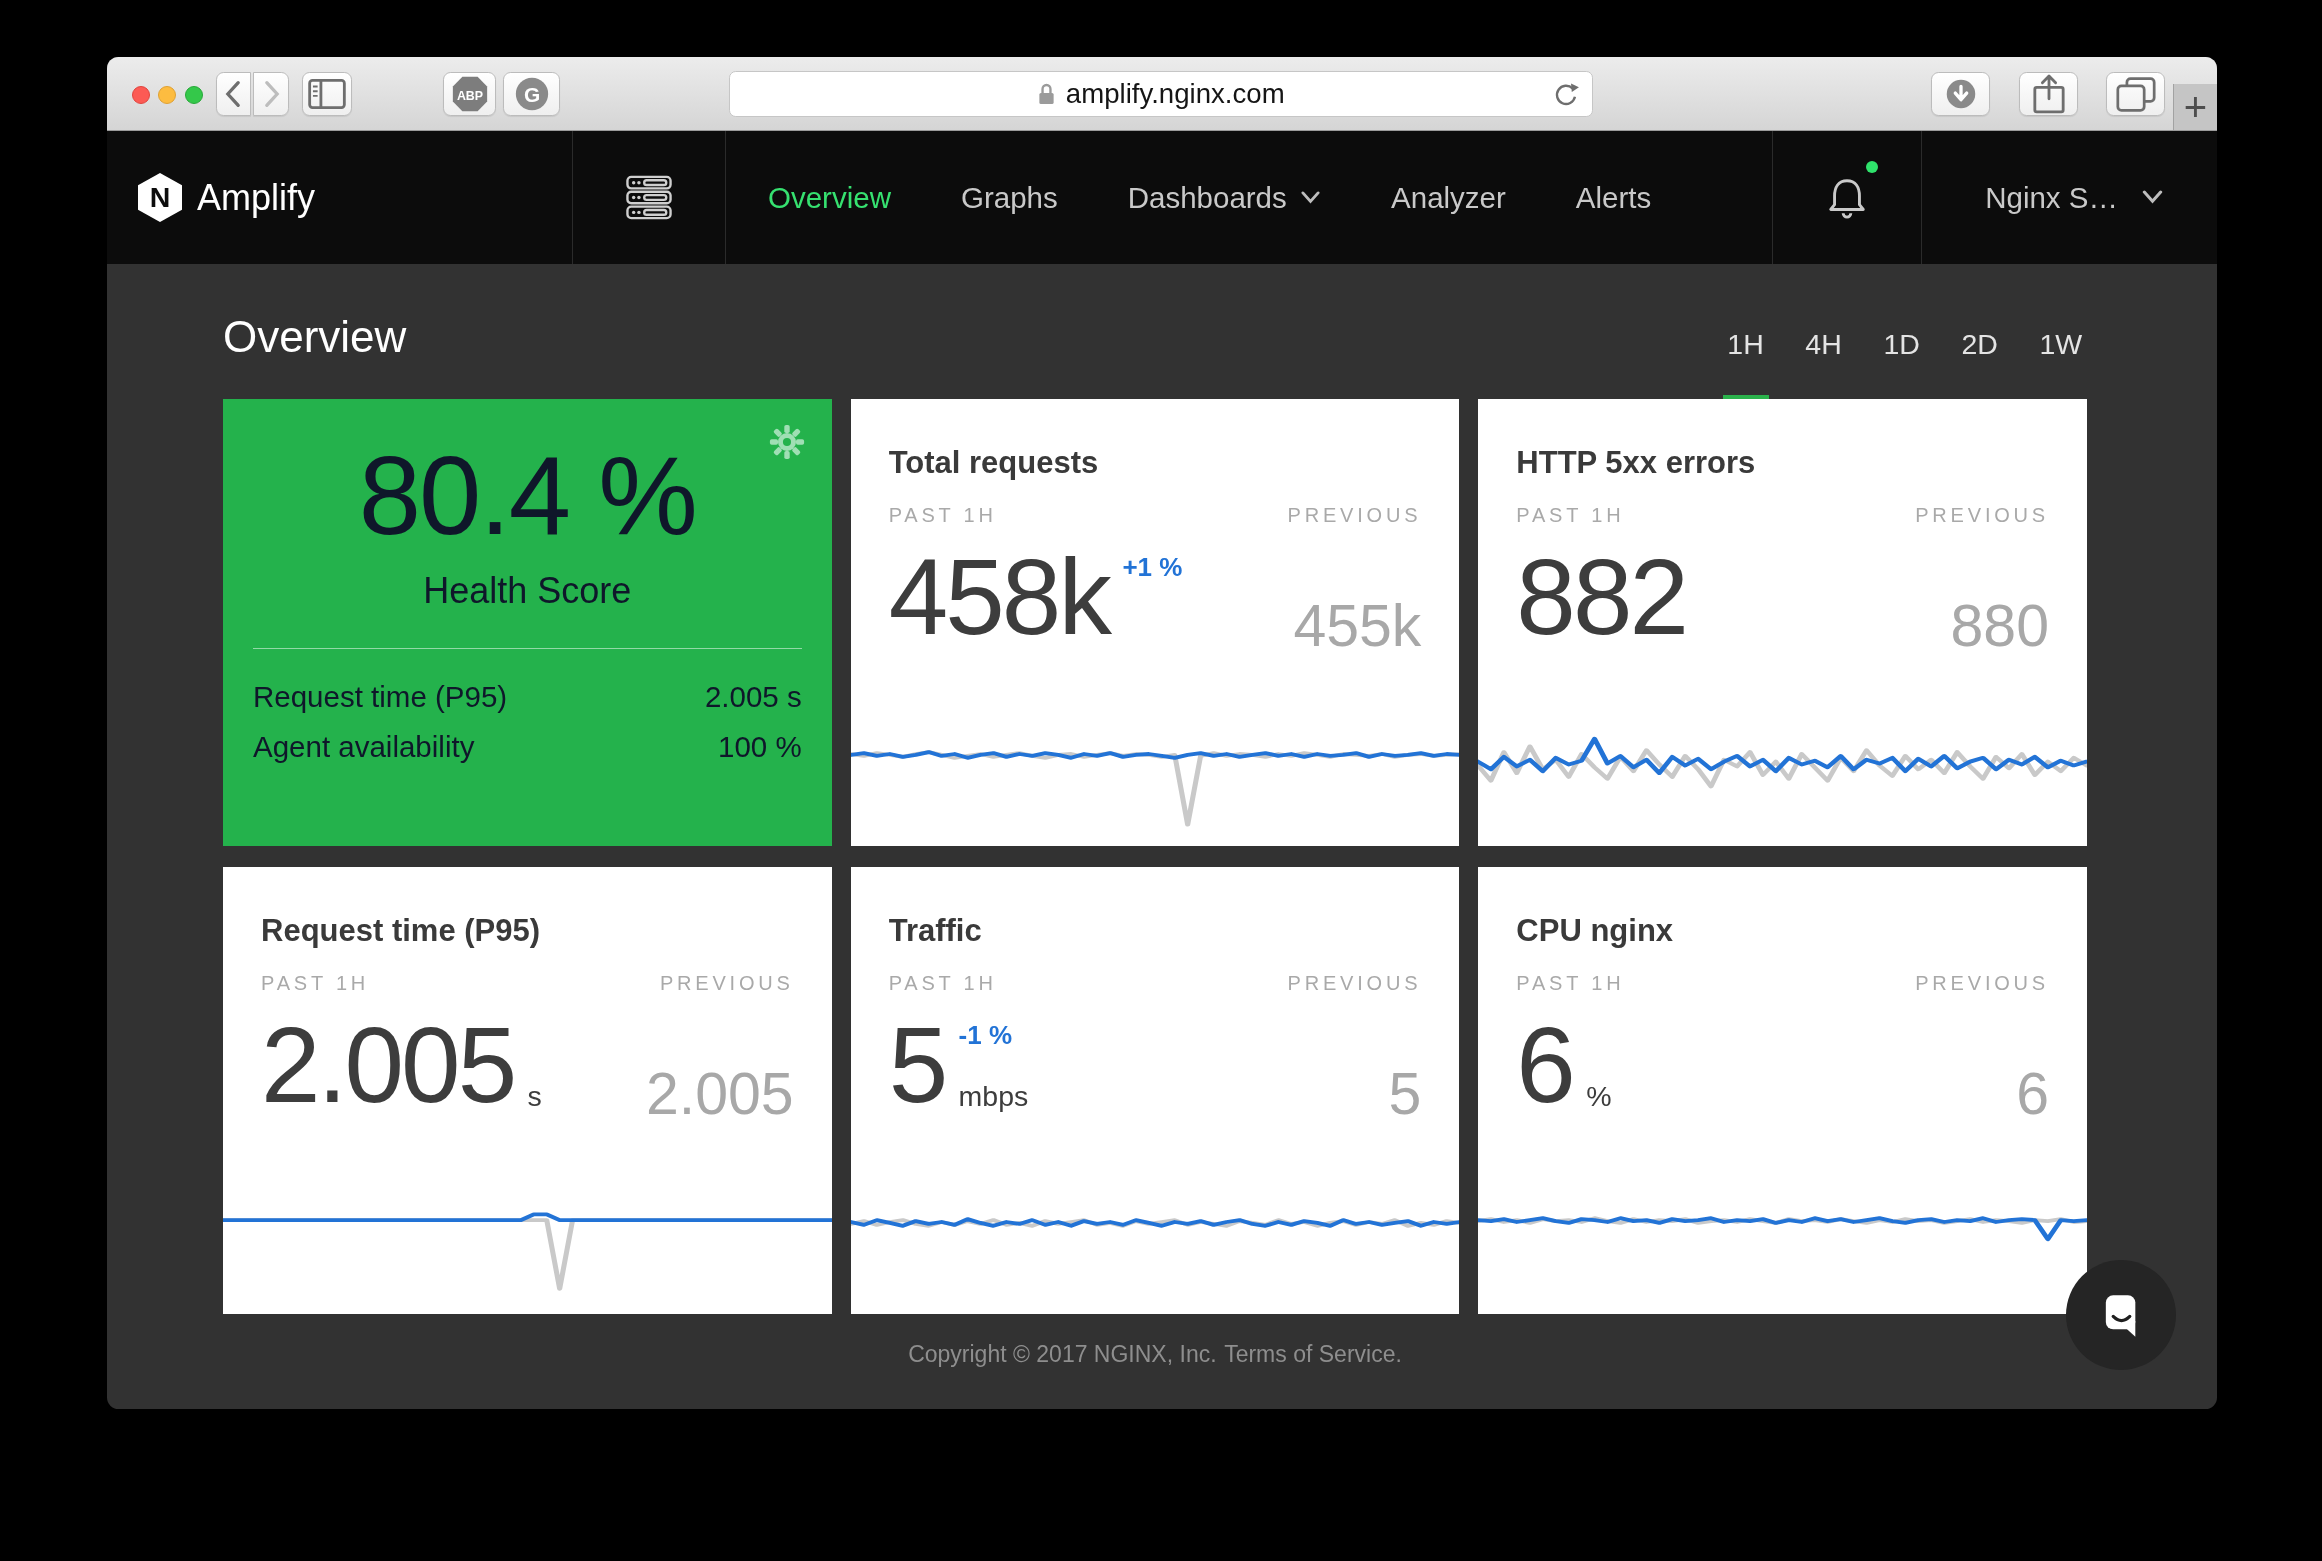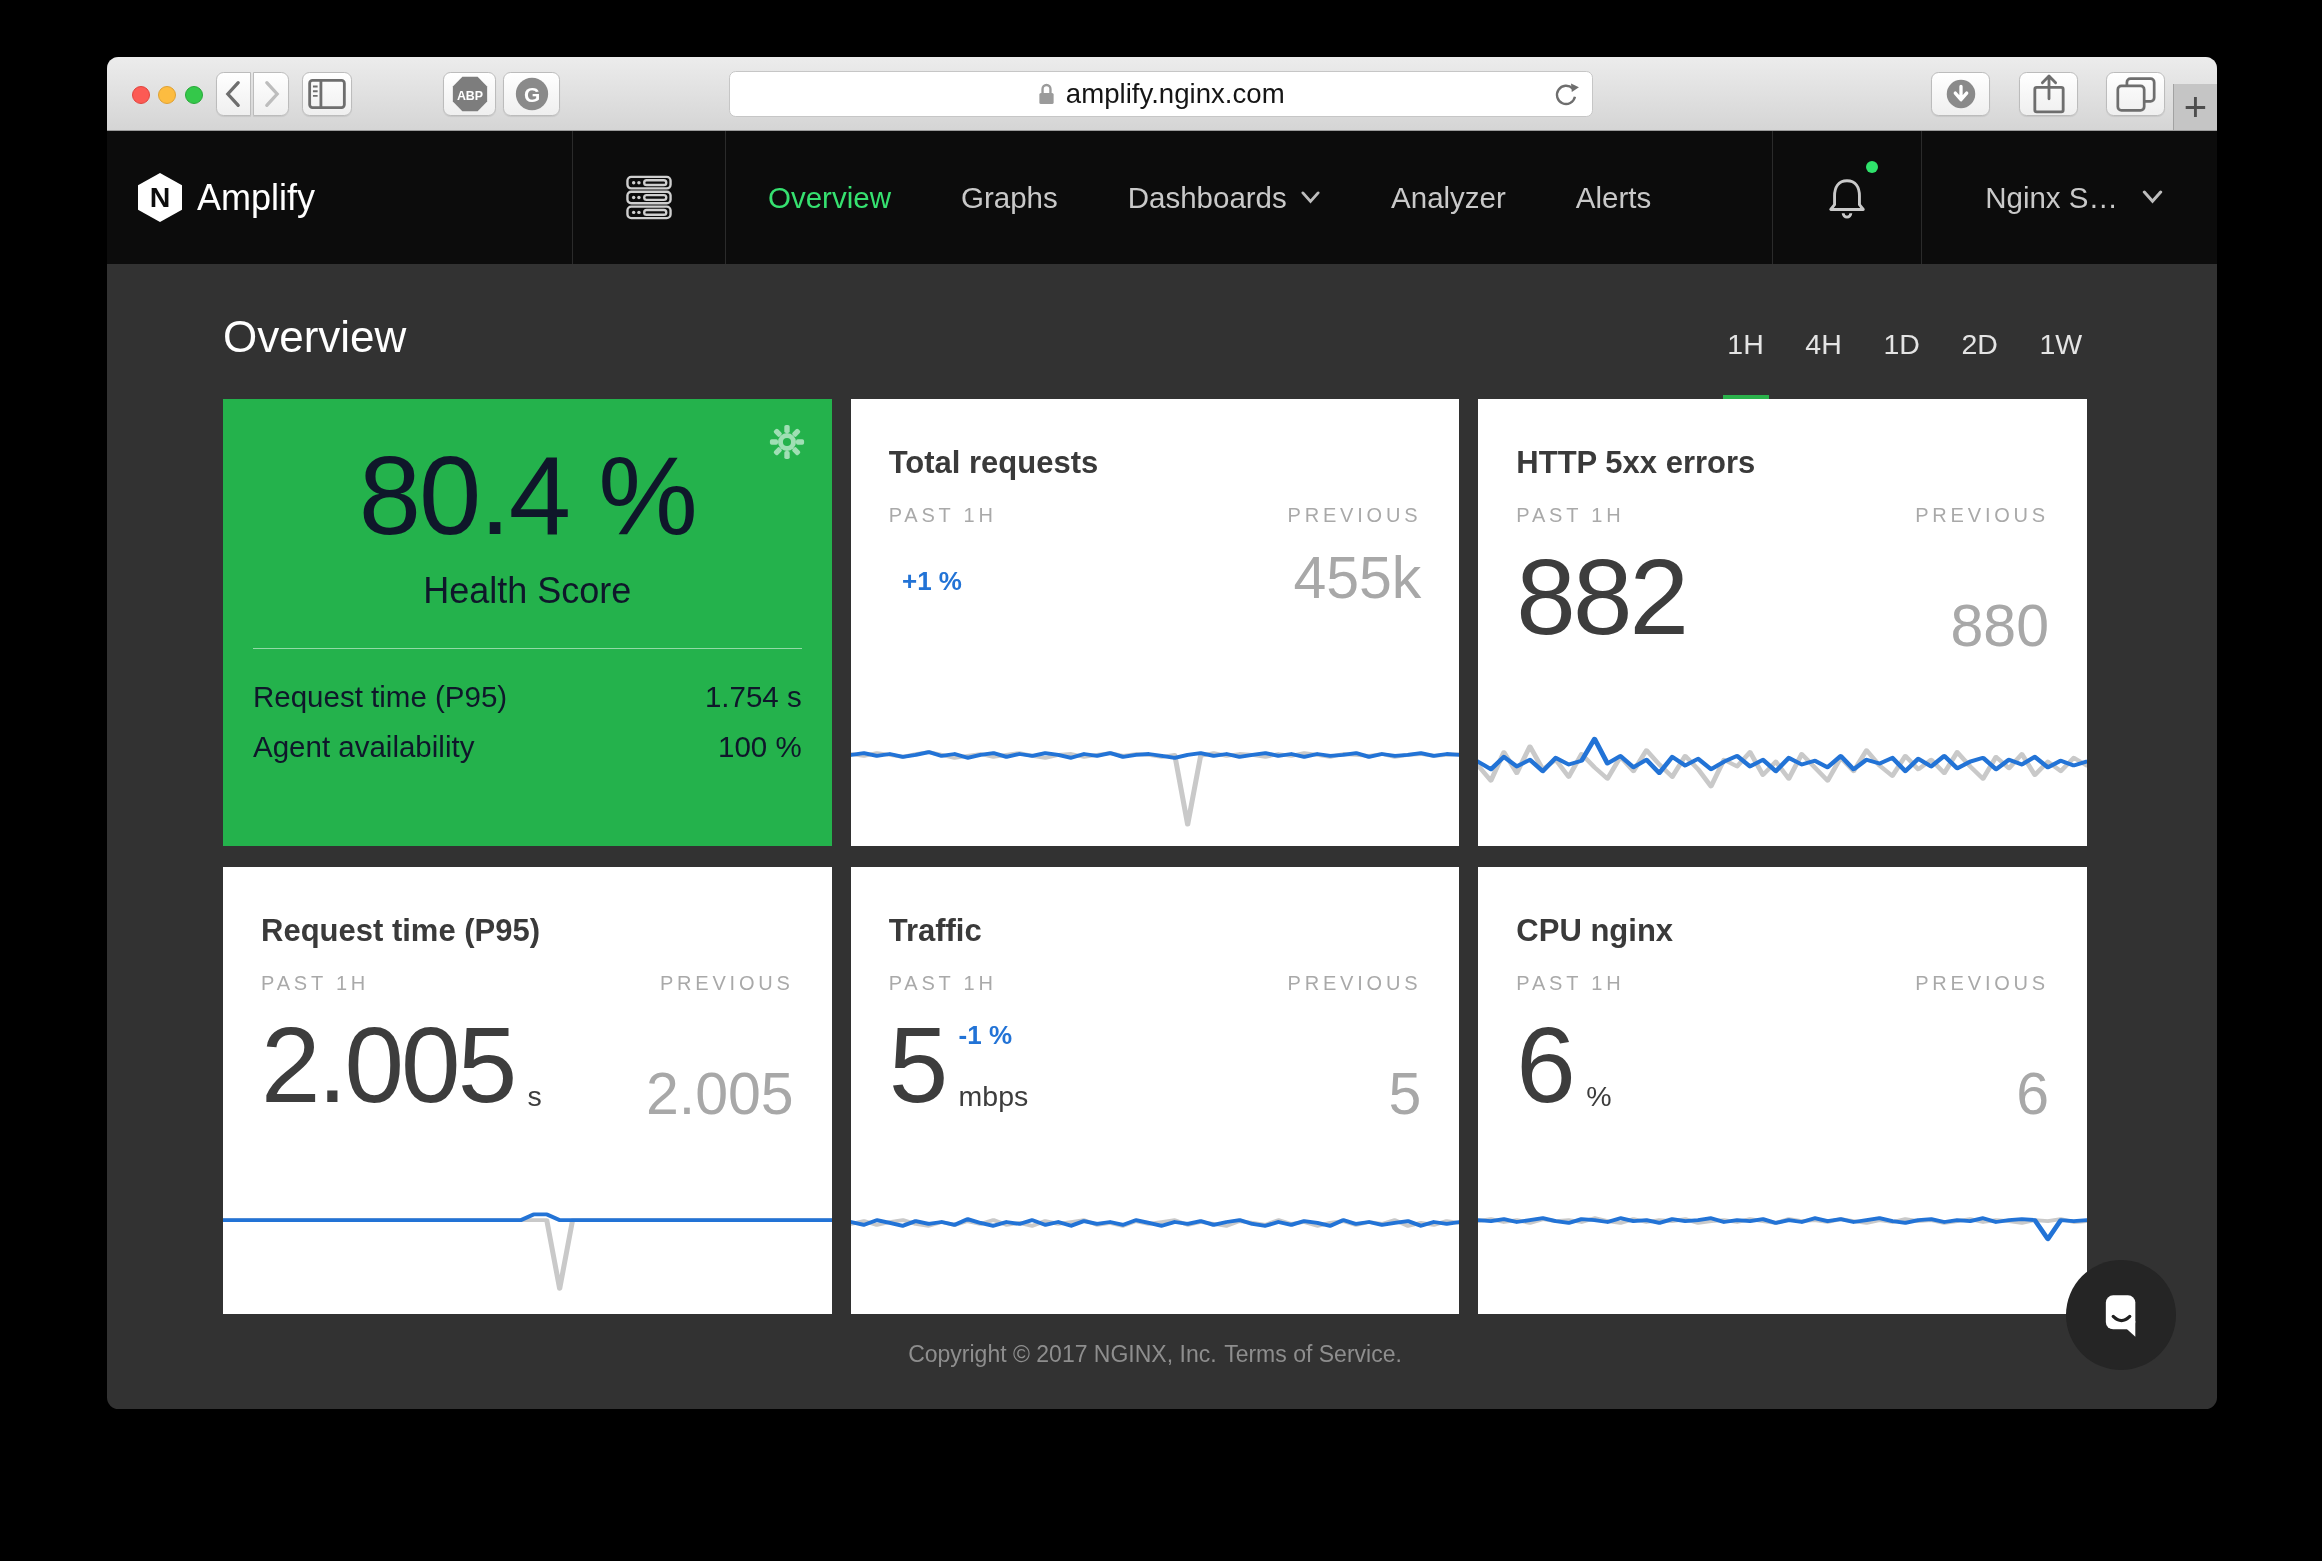--- a/index.html
+++ b/index.html
@@ -291,37 +291,38 @@
             </g>
             <circle cx="20" cy="20" r="4.5" fill="#24b24c"></circle>
           </svg>
         </span>
         <div class="hs-value">80.4 %</div>
         <div class="hs-label">Health Score</div>
         <div class="hs-divider"></div>
         <div class="hs-rows">
           <div class="hs-row">
             <span>Request time (P95)</span>
-            <span>1.754 s</span>
+            <span>2.005 s</span>
           </div>
           <div class="hs-row">
             <span>Agent availability</span>
             <span>100 %</span>
           </div>
         </div>
       </div>
 
       <div class="card metric">
         <div class="m-title">Total requests</div>
         <div class="m-labels">
           <span>PAST 1H</span>
           <span>PREVIOUS</span>
         </div>
         <div class="m-values">
           <div class="m-main">
+            <span class="m-num">458k</span>
             <span class="m-side">
               <span class="m-delta">+1 %</span>
               <span class="m-unit"></span>
             </span>
           </div>
           <span class="m-prev">455k</span>
         </div>
         <svg class="spark" viewBox="0 0 480 110" preserveAspectRatio="none">
             <polyline points="0.0,22 10.2,24 20.4,21 30.6,23 40.9,25 51.1,22 61.3,20 71.5,23 81.7,26 91.9,24 102.1,22 112.3,25 122.6,23 132.8,21 143.0,24 153.2,26 163.4,23 173.6,22 183.8,25 194.0,23 204.3,21 214.5,24 224.7,22 234.9,23 245.1,25 255.3,23 265.5,96 275.7,24 286.0,21 296.2,24 306.4,22 316.6,23 326.8,25 337.0,22 347.2,24 357.4,21 367.7,23 377.9,25 388.1,22 398.3,23 408.5,24 418.7,22 428.9,25 439.1,23 449.4,22 459.6,24 469.8,23 480.0,22" fill="none" stroke="#c9c9c9" stroke-width="4" stroke-linejoin="round" stroke-linecap="round"></polyline>
             <polyline points="0.0,23 10.2,21 20.4,24 30.6,22 40.9,25 51.1,23 61.3,20 71.5,24 81.7,22 91.9,26 102.1,23 112.3,21 122.6,25 132.8,22 143.0,24 153.2,21 163.4,23 173.6,26 183.8,22 194.0,24 204.3,21 214.5,25 224.7,23 234.9,22 245.1,24 255.3,26 265.5,23 275.7,21 286.0,24 296.2,22 306.4,25 316.6,23 326.8,21 337.0,24 347.2,22 357.4,25 367.7,22 377.9,24 388.1,23 398.3,21 408.5,25 418.7,22 428.9,24 439.1,23 449.4,21 459.6,24 469.8,22 480.0,23" fill="none" stroke="#2273d6" stroke-width="4" stroke-linejoin="round" stroke-linecap="round"></polyline>

